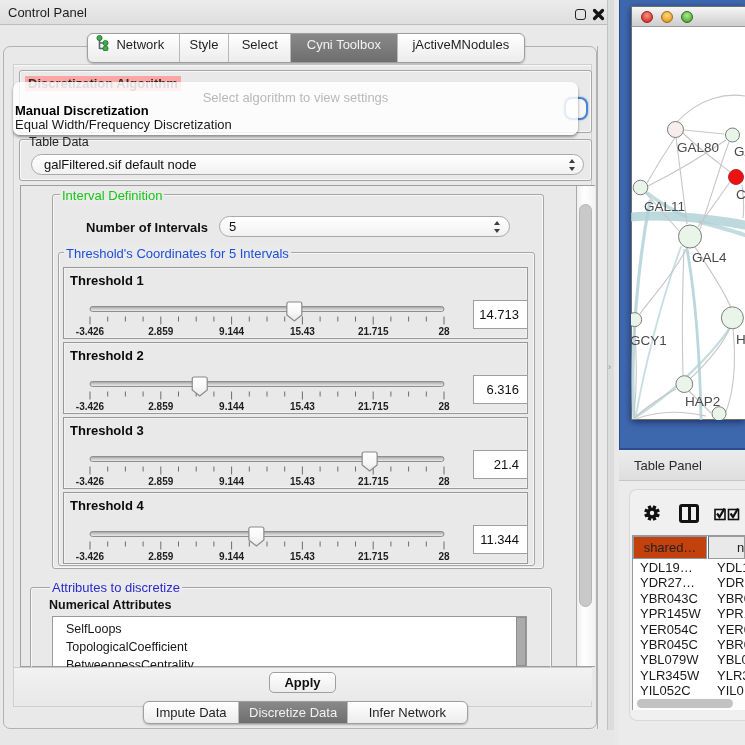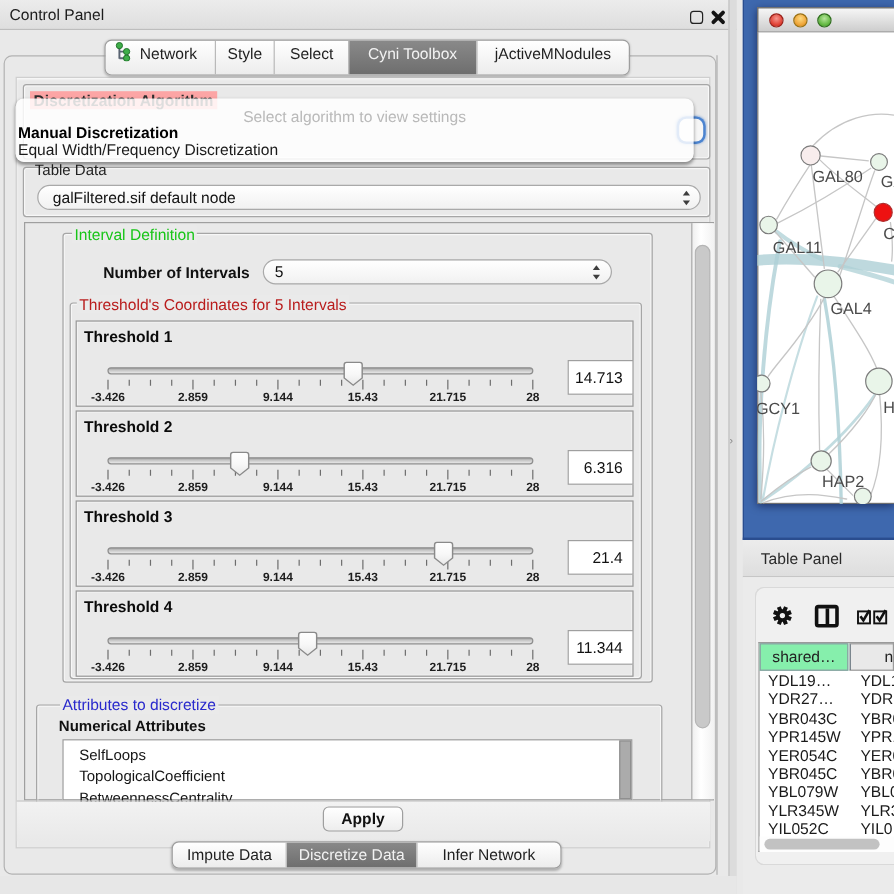--- a/index.html
+++ b/index.html
@@ -55,21 +55,21 @@
 #vscroll { left:576px; top:186px; width:19px; height:480px; background:linear-gradient(90deg,#efefef,#ffffff 40%,#f2f2f2); border-left:1px solid #aaa; }
 #vthumb { left:579px; top:204px; width:13px; height:403px; background:#c9c9c9; border:1px solid #b5b5b5; border-radius:7px; }
 
 #int-group { left:52px; top:194px; width:492px; height:375px; }
 #int-label { left:60px; top:188px; font-size:13px; color:#18c518; background:#eaeaea; padding:0 2px; }
 #noi-label { left:86px; top:220px; font-size:13px; font-weight:bold; color:#111; }
 #noi-combo { left:219px; top:216px; width:291px; height:21px; line-height:20px; padding-left:9px; }
 #noi-combo .arrows { right:7px; top:3px; }
 
 #thr-group { left:58px; top:252px; width:477px; height:314px; }
-#thr-label { left:64px; top:246px; font-size:13px; color:#b91c1c; background:#eaeaea; padding:0 2px; }
+#thr-label { left:64px; top:246px; font-size:13px; color:#1d4ed8; background:#eaeaea; padding:0 2px; }
 
 .tpanel { position:absolute; left:63px; width:465px; height:72px; border:1px solid #989898;
   box-shadow:inset 0 0 0 1px #f2f2f2; }
 .tlabel { position:absolute; left:6px; top:5px; font-size:13px; font-weight:bold; color:#0a0a0a; }
 .vbox { position:absolute; left:409px; top:32px; width:55px; height:29px; background:#fff;
   border:1px solid #9f9f9f; font-size:13px; color:#111; text-align:right; line-height:27px; padding-right:8px; }
 
 #att-group { left:30px; top:587px; width:522px; height:110px; }
 #att-label { left:50px; top:580px; font-size:13px; color:#2929cc; background:#eaeaea; padding:0 2px; }
 #num-label { left:49px; top:598px; font-size:12.5px; font-weight:bold; color:#111; }
@@ -95,21 +95,21 @@
 #lr { left:641px; background:radial-gradient(circle at 50% 35%, #f4958d, #e2463a 60%, #b4281e); border:0.5px solid #9a2019; }
 #ly { left:661px; background:radial-gradient(circle at 50% 35%, #fcd97f, #f0a73c 60%, #c27e14); border:0.5px solid #9a7011; }
 #lg { left:681px; background:radial-gradient(circle at 50% 35%, #b5e49a, #67bb46 60%, #3f8f28); border:0.5px solid #2e6e1c; }
 
 #tp-title { left:619px; top:450px; width:126px; height:31px; background:linear-gradient(#ececec,#dedede); border-bottom:1px solid #c6c6c6; font-size:13px; color:#2a2a2a; line-height:31px; padding-left:15px; }
 #tp-bg { left:619px; top:481px; width:126px; height:264px; background:#ebebeb; }
 #tp-panel { left:629px; top:489px; width:116px; height:232px; background:#f0f0f0; border:1px solid #d9d9d9; border-radius:8px 0 0 8px; border-right:none; }
 #colicon { left:679px; top:504px; width:20px; height:19px; border:3px solid #111; border-radius:3px; }
 #colicon:before { content:""; position:absolute; left:5.5px; top:0; width:3px; height:13px; background:#111; }
 #ttable { left:632px; top:535px; width:113px; height:175px; background:#fff; border:1px solid #9a9a9a; border-right:none; }
-#thead1 { left:633px; top:536px; width:74px; height:23px; background:#86efac; border:1px solid #8a9aa2; font-size:13px; color:#222; text-align:center; line-height:22px; }
+#thead1 { left:633px; top:536px; width:74px; height:23px; background:#c2410c; border:1px solid #8a9aa2; font-size:13px; color:#222; text-align:center; line-height:22px; }
 #thead2 { left:708px; top:536px; width:37px; height:23px; background:#e9e9e9; border:1px solid #9a9a9a; border-left:1px solid #5f6d76; font-size:13px; color:#222; padding-left:28px; line-height:22px; }
 .trow { position:absolute; left:633px; width:112px; height:16px; font-size:13px; color:#1a1a1a; }
 .trow .c1 { position:absolute; left:7px; }
 .trow .c2 { position:absolute; left:84px; }
 #hscroll { left:633px; top:697px; width:112px; height:13px; background:#fdfdfd; }
 #hthumb { left:637px; top:698.5px; width:96px; height:9px; background:#c2c2c2; border-radius:5px; }
 </style></head>
 <body>
 
 <div class="abs" id="cp-title">Control Panel<div class="abs" id="cp-float"></div><svg class="abs" style="left:592px;top:8px" width="13" height="13">

